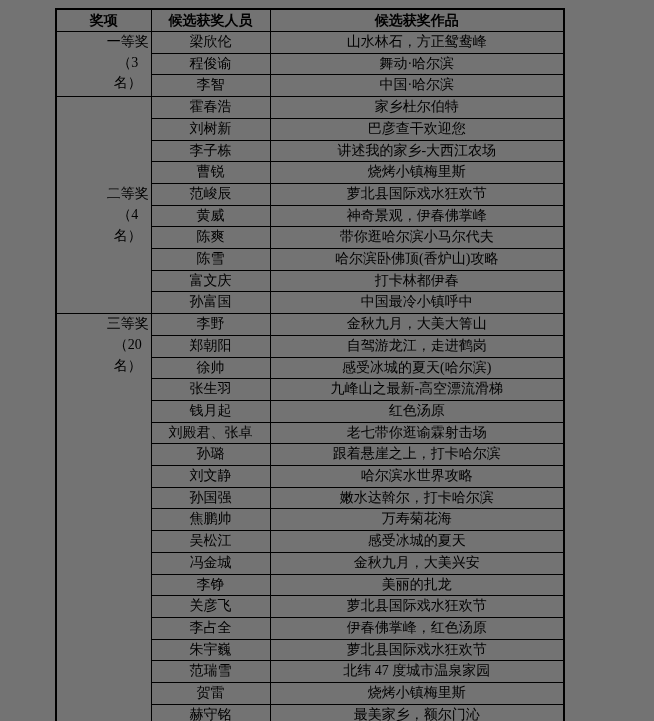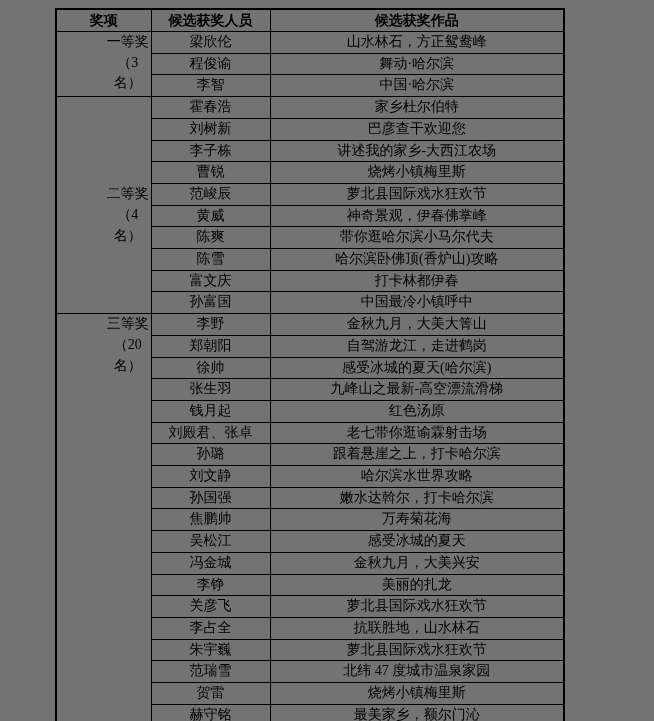--- a/index.html
+++ b/index.html
@@ -188,21 +188,21 @@
         <tr>
           <td>李铮</td>
           <td>美丽的扎龙</td>
         </tr>
         <tr>
           <td>关彦飞</td>
           <td>萝北县国际戏水狂欢节</td>
         </tr>
         <tr>
           <td>李占全</td>
-          <td>抗联胜地，山水林石</td>
+          <td>伊春佛掌峰，红色汤原</td>
         </tr>
         <tr>
           <td>朱宇巍</td>
           <td>萝北县国际戏水狂欢节</td>
         </tr>
         <tr>
           <td>范瑞雪</td>
           <td>北纬 47 度城市温泉家园</td>
         </tr>
         <tr>

